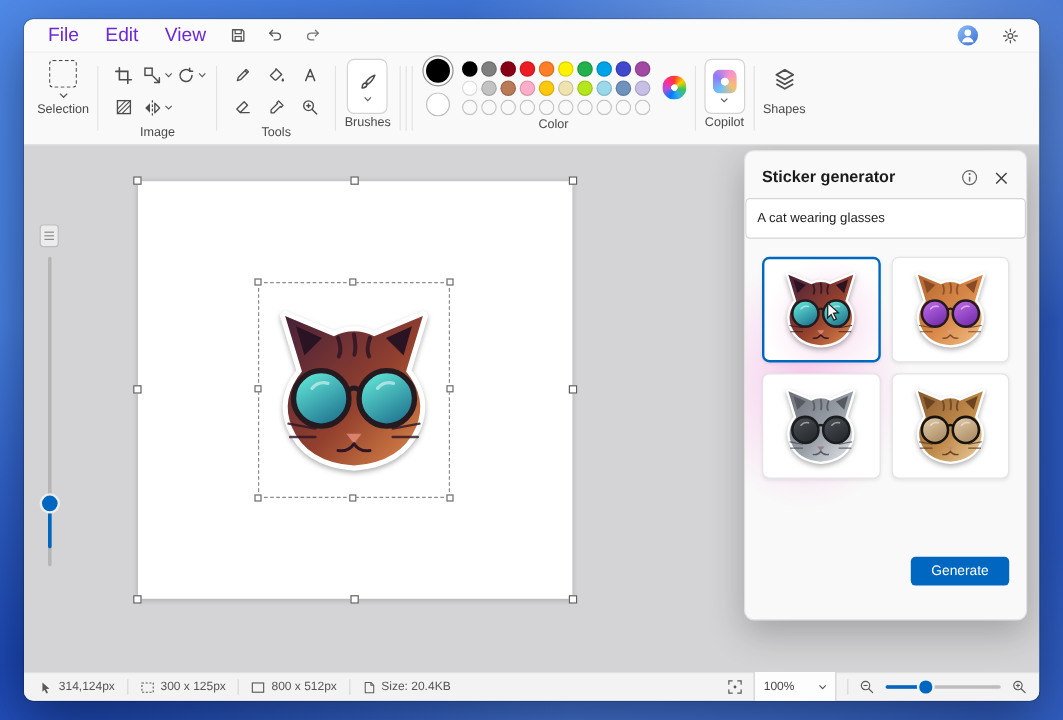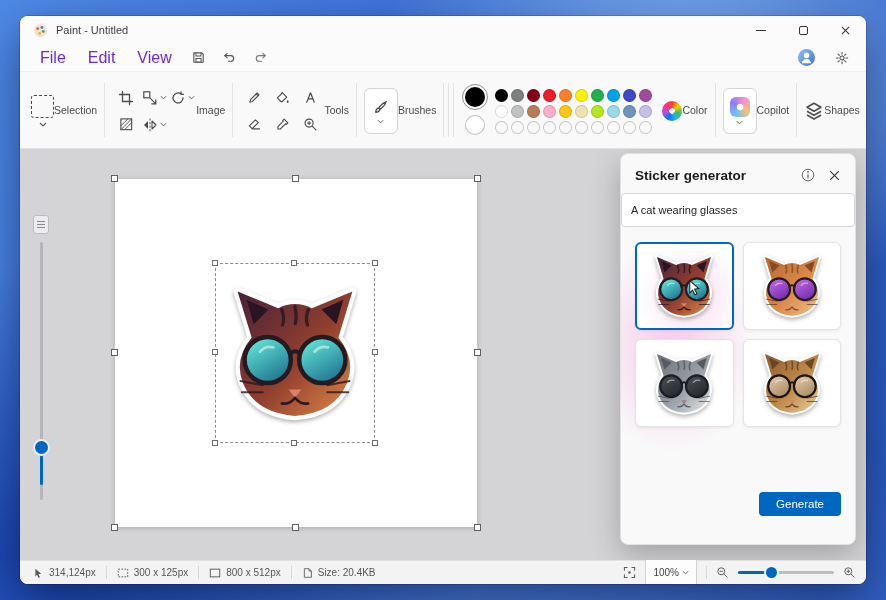--- a/index.html
+++ b/index.html
@@ -29,21 +29,21 @@
 
   
   .menubar{height:27px;flex:0 0 auto;display:flex;align-items:center;background:#fbfbfb;padding:0 10px;gap:2px}
   .mitem{font-size:16px;color:#6d28d9;padding:3px 10px;border-radius:4px}
   .mtool{width:27px;height:22px;display:flex;align-items:center;justify-content:center;border-radius:4px;margin:0 1px}
   .mspacer{flex:1}
   .avatar{width:17px;height:17px;border-radius:50%;background:linear-gradient(135deg,#8fc0f5,#3a6fd8);overflow:hidden;display:flex;align-items:center;justify-content:center;margin-right:10px}
 
   
   .ribbon{height:78px;flex:0 0 auto;background:#f9f9f9;border-top:1px solid #efefef;border-bottom:1px solid #e1e1e1;display:flex;align-items:stretch;padding:0 6px}
-  .rg{display:flex;align-items:center;padding:5px 5px 3px}
+  .rg{display:flex;flex-direction:column;align-items:center;padding:5px 5px 21px}
   .rgbody{flex:1;display:flex;align-items:center;justify-content:center;gap:6px}
   .rlabel{font-size:10.5px;color:#4a4a4a;line-height:1;padding:2px 0 3px;white-space:nowrap}
   .vsep{width:1px;background:#e4e4e4;margin:11px 2px;flex:0 0 auto}
   .stack{display:flex;flex-direction:column;align-items:center;gap:4px}
   .dashsq{width:23px;height:23px;border:1.6px dashed #4a4a4a;border-radius:3px}
   .igrid3{display:grid;grid-template-columns:repeat(3,28px);grid-auto-rows:27px;align-items:center;justify-items:center}
   .cell{display:flex;align-items:center;justify-content:center;gap:2px}
   .boxbtn{width:34px;height:46px;border:1px solid #d4d4d4;border-radius:6px;background:#fff;display:flex;flex-direction:column;align-items:center;justify-content:center;gap:3px}
   .bigcols{display:flex;flex-direction:column;gap:8px;align-items:center;margin:0 4px}
   .fgc{width:20px;height:20px;border-radius:50%;background:#000;outline:1.5px solid #909090;outline-offset:2px}
@@ -77,72 +77,49 @@
   .vslider{position:absolute;left:12px;top:66px;width:19px;height:296px}
   .vicon{position:absolute;left:1px;top:0;width:16px;height:19px;border:1px solid #bdbdbd;border-radius:3px;background:#ececec;display:flex;flex-direction:column;justify-content:center;gap:2px;padding:0 3px}
   .vicon i{height:1px;background:#8a8a8a;display:block}
   .vtrack{position:absolute;left:8px;top:27px;width:3px;height:258px;background:#b6b6b6;border-radius:2px}
   .vfill{position:absolute;left:8px;top:240px;width:3px;height:30px;background:#0067c0;border-radius:2px}
   .vthumb{position:absolute;left:3px;top:226px;width:13px;height:13px;border-radius:50%;background:#0067c0;box-shadow:0 0 0 2px #ededed}
 
   
   .panel{position:absolute;left:600px;top:4px;width:236px;height:392px;background:#f9f9f9;border:1px solid #e1e1e1;border-radius:8px;display:flex;flex-direction:column;box-shadow:0 10px 30px rgba(0,0,0,.24);overflow:hidden}
   .panel .glow{position:absolute;left:-34px;top:88px;width:170px;height:210px;border-radius:50%;background:radial-gradient(closest-side,rgba(244,130,215,.4),rgba(244,130,215,0));pointer-events:none}
-  .phead{display:flex;align-items:flex-start;padding:14px 14px 10px;position:relative}
+  .phead{display:flex;align-items:flex-end;padding:14px 14px 10px;position:relative}
   .ptitle{font-size:13.5px;font-weight:700;color:#1b1b1b}
   .phicons{margin-left:auto;display:flex;align-items:center;gap:13px}
   .pinput{margin:0 0;height:34px;background:#fff;border:1px solid #d6d6d6;border-radius:4px;font-size:11px;color:#222;padding:0 9px;position:relative;font-family:"Liberation Sans","DejaVu Sans",sans-serif}
   .pgrid{display:grid;grid-template-columns:1fr 1fr;gap:9px;padding:15px 14px 0;position:relative}
   .thumb{height:88px;background:#fff;border:1px solid #e4e4e4;border-radius:6px;display:flex;align-items:center;justify-content:center;position:relative;box-shadow:0 1px 3px rgba(0,0,0,.07)}
   .thumb.sel{border:2px solid #0067c0;background:radial-gradient(circle at 58% 64%,#f9e0f1 0%,#ffffff 72%)}
   .tcat{width:66px;height:70px}
   .cursorsvg{position:absolute;left:54%;top:42%;width:13px;height:19px}
   .pfoot{margin-top:auto;display:flex;justify-content:flex-end;padding:12px 14px 28px;position:relative}
   .genbtn{background:#0067c0;color:#fff;font-size:11.5px;border:none;border-radius:4px;padding:6px 17px;font-family:"Liberation Sans","DejaVu Sans",sans-serif}
 
   
   .statusbar{height:24px;flex:0 0 auto;background:#f3f3f3;border-top:1px solid #e1e1e1;display:flex;align-items:center;padding:0 10px;font-size:10px;color:#555;gap:7px}
   .sseg{display:flex;align-items:center;gap:5px;padding:0 3px;white-space:nowrap}
   .ssep{width:1px;height:13px;background:#d8d8d8}
   .zoomside{margin-left:auto;display:flex;align-items:center;gap:9px}
-  .zdrop{display:flex;align-items:center;gap:3px;border:1px solid #d2d2d2;background:#fdfdfd;border-radius:4px;padding:13px 7px;color:#444}
+  .zdrop{display:flex;align-items:center;gap:20px;border:1px solid #d2d2d2;background:#fdfdfd;border-radius:4px;padding:13px 7px;color:#444}
   .hslider{position:relative;width:96px;height:13px}
   .htrack{position:absolute;top:5px;left:0;right:0;height:3px;background:#bdbdbd;border-radius:2px}
   .hfill{position:absolute;top:5px;left:0;width:33px;height:3px;background:#0067c0;border-radius:2px}
   .hthumb{position:absolute;left:28px;top:1px;width:11px;height:11px;background:#0067c0;border-radius:50%;box-shadow:0 0 0 2px #f3f3f3}
 </style>
 </head>
 <body>
 
 <div class="desktop">
   <div class="window">
 
-    <div class="titlebar">
-      <svg width="15" height="15" viewBox="0 0 16 16">
-        <circle cx="8" cy="8" r="7" fill="#f3e3d0"></circle>
-        <circle cx="5" cy="6" r="1.5" fill="#e8584a"></circle>
-          <circle cx="9.5" cy="4.8" r="1.5" fill="#3f7fe0"></circle>
-        <circle cx="11" cy="9" r="1.5" fill="#2fb15c"></circle>
-          <circle cx="7" cy="11" r="1.5" fill="#f0b03a"></circle>
-      </svg>
-      <span class="title">Paint - Untitled</span>
-      <div class="winbtns">
-        <div class="wbtn">
-            <span class="minline"></span>
-          </div>
-        <div class="wbtn">
-            <span class="maxbox"></span>
-          </div>
-        <div class="wbtn">
-          <svg width="11" height="11" viewBox="0 0 12 12">
-              <path d="M2 2l8 8M10 2l-8 8" stroke="#333" stroke-width="1.1" fill="none"></path>
-            </svg>
-        </div>
-      </div>
-    </div>
 
     <div class="menubar">
       <span class="mitem">File</span>
       <span class="mitem">Edit</span>
       <span class="mitem">View</span>
       <span class="mtool">
         <svg width="15" height="15" viewBox="0 0 16 16">
           <path d="M3 3h8.5L13 4.5V13H3z" stroke="#555" stroke-width="1.2" fill="none" stroke-linejoin="round"></path>
           <path d="M5.3 3v3.4h5.4V3" stroke="#555" stroke-width="1.1" fill="none"></path>
           <rect x="5.3" y="9" width="5.4" height="4" stroke="#555" stroke-width="1.1" fill="none"></rect>

